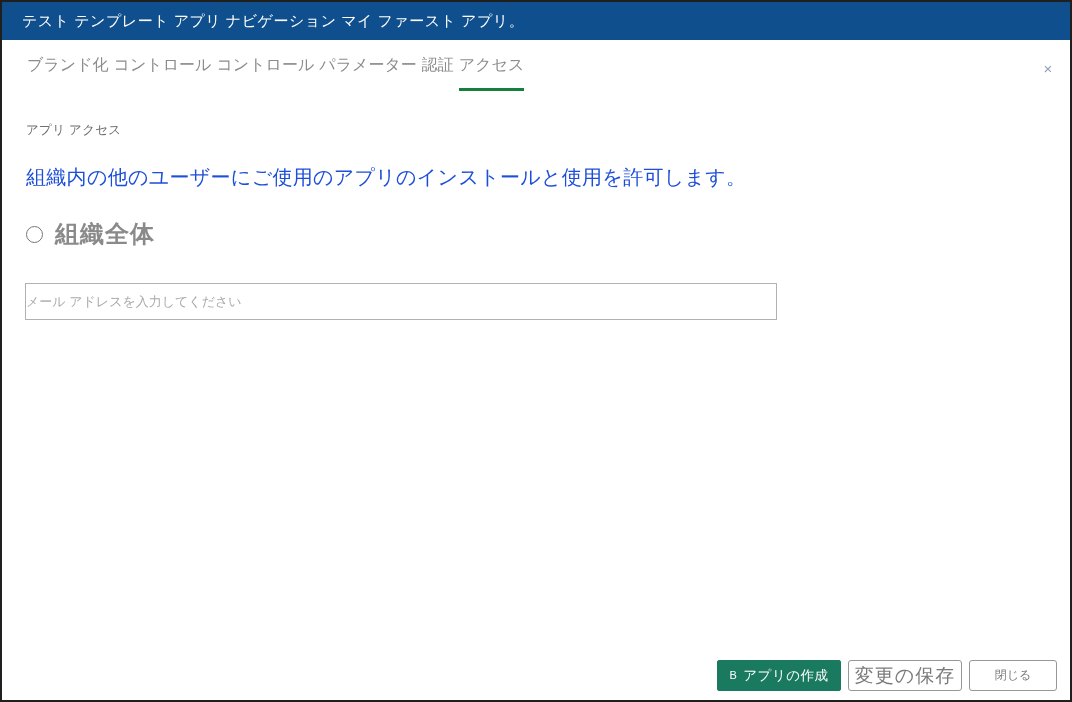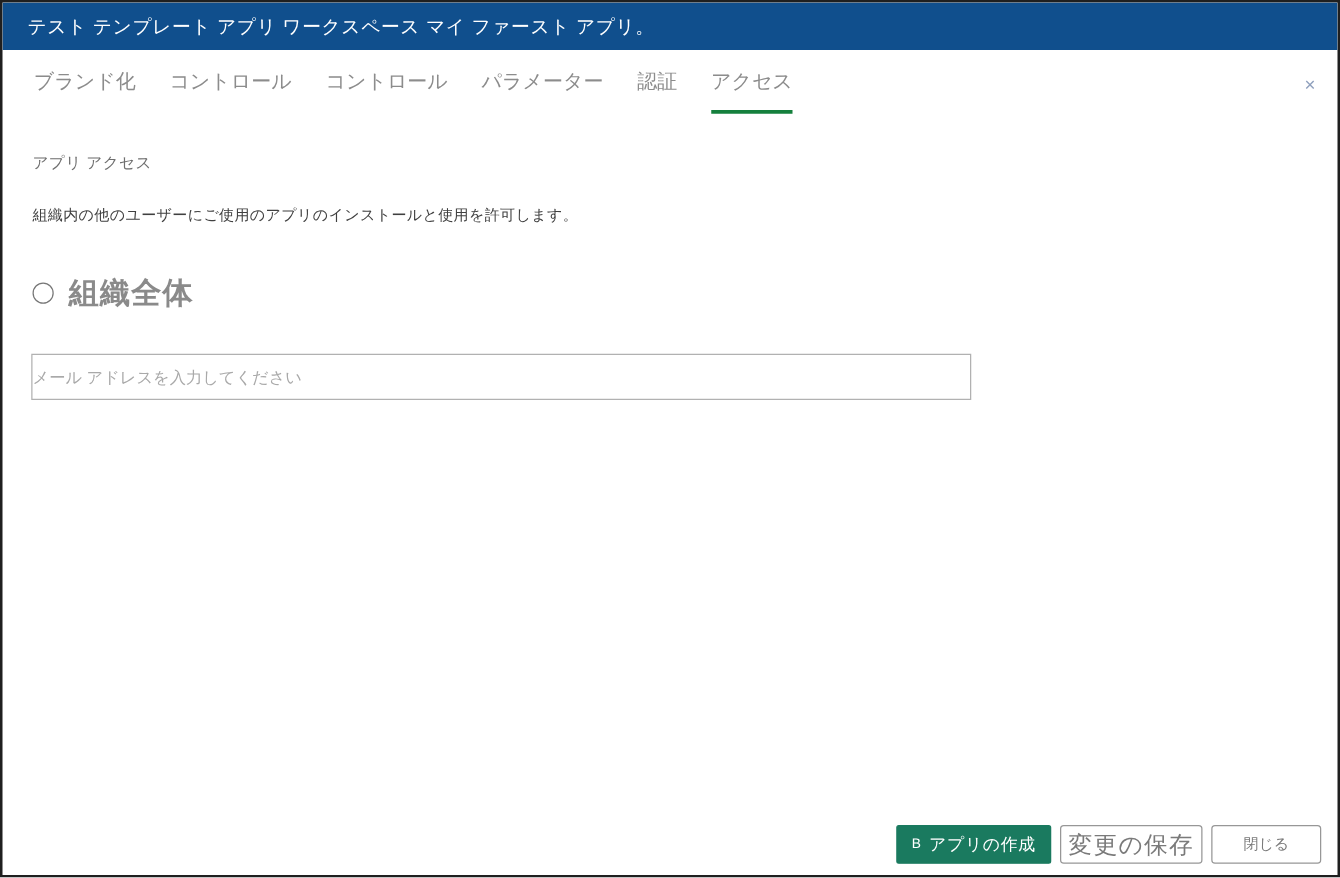--- a/index.html
+++ b/index.html
@@ -25,21 +25,21 @@
   }
   .titlebar-text {
     color: #ffffff;
     font-size: 15px;
     letter-spacing: 0.5px;
     white-space: nowrap;
   }
   
   .tabs {
     position: absolute; top: 53px; left: 25px;
-    display: flex; gap: 27px;
+    display: flex; gap: 5px;
   }
   .tab {
     font-size: 16px;
     color: #8c8c8c;
     padding-bottom: 12px;
     cursor: pointer;
     white-space: nowrap;
   }
   .tab.active { border-bottom: 3px solid #15803d; }
   .close-btn {
@@ -51,21 +51,21 @@
     cursor: pointer;
   }
   
   .section-heading {
     position: absolute; top: 120px; left: 24px;
     font-size: 12.5px; color: #6e6e6e;
     letter-spacing: 0.3px;
   }
   .desc-line1 {
     position: absolute; top: 162px; left: 24px;
-    font-size: 12px; color: #404040;
+    font-size: 20px; color: #1d4ed8;
     letter-spacing: 0.3px;
   }
   .desc-line2 {
     position: absolute; top: 181px; left: 24px;
     font-size: 15.5px; color: #414141;
     letter-spacing: 0.3px;
   }
   
   .radio-row {
     position: absolute; left: 24px;
@@ -149,21 +149,21 @@
   }
   .btn-save { width: 114px; font-size: 19px; letter-spacing: 1px; }
   .btn-close { width: 88px; font-size: 12px; }
 </style>
 </head>
 <body>
 
 <div class="frame">
 
   <div class="titlebar">
-    <span class="titlebar-text">テスト テンプレート アプリ ワークスペース マイ ファースト アプリ。</span>
+    <span class="titlebar-text">テスト テンプレート アプリ ナビゲーション マイ ファースト アプリ。</span>
   </div>
 
   <div class="tabs">
     <span class="tab">ブランド化</span>
     <span class="tab">コントロール</span>
     <span class="tab">コントロール</span>
     <span class="tab">パラメーター</span>
     <span class="tab">認証</span>
     <span class="tab active">アクセス</span>
   </div>

